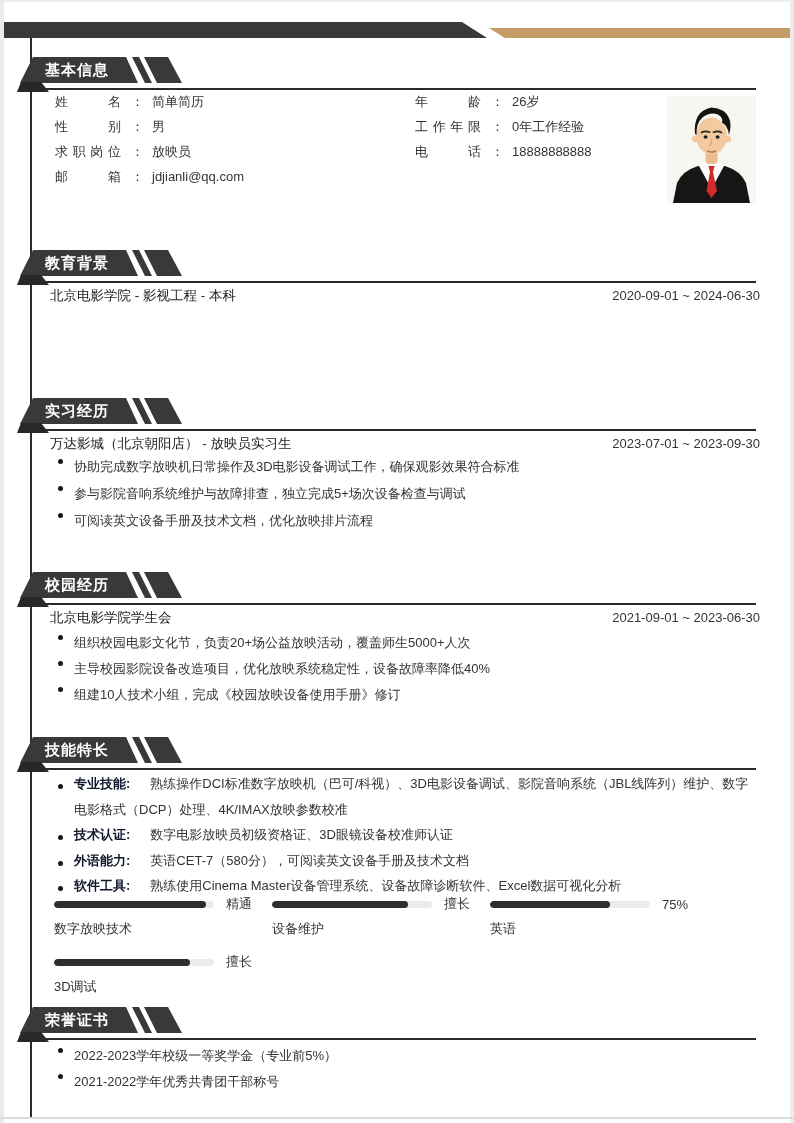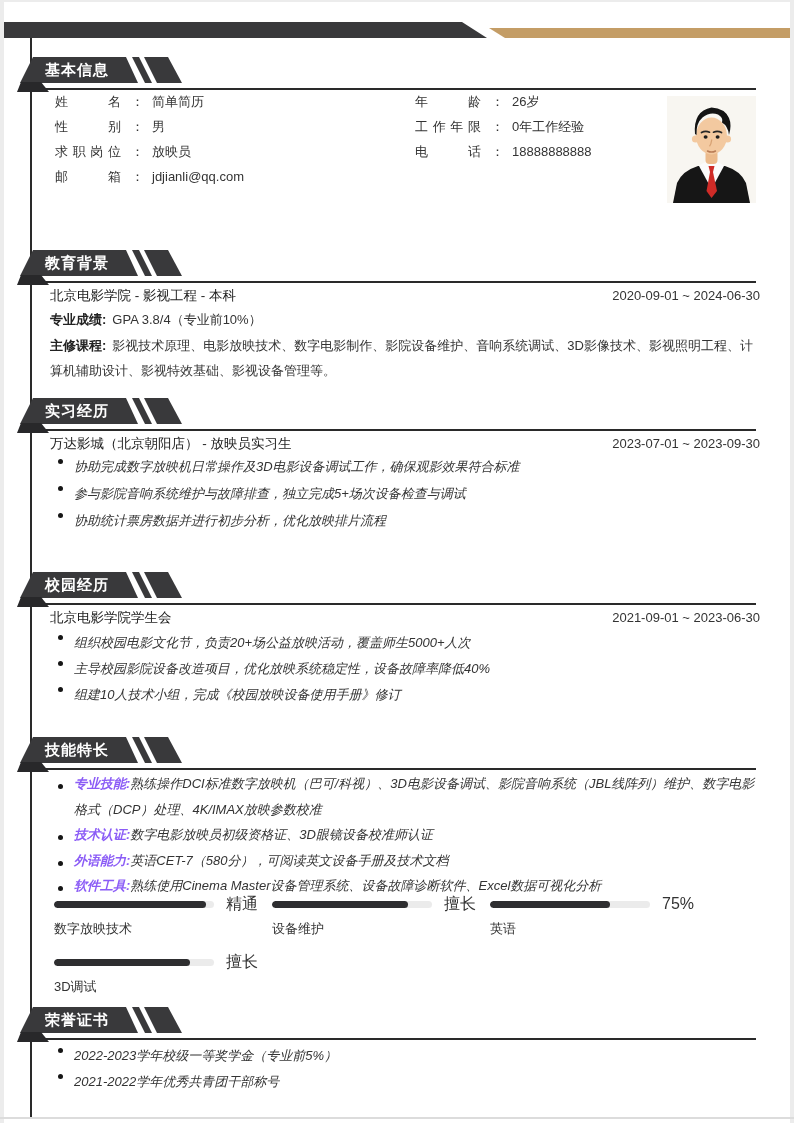--- a/index.html
+++ b/index.html
@@ -49,38 +49,38 @@
   .photo{position:absolute;left:667px;top:96px;width:89px;height:107px;}
 
   
   .title-row{position:absolute;left:50px;width:710px;display:flex;justify-content:space-between;
     align-items:baseline;}
   .entry-title{font-size:13.5px;font-weight:normal;color:#222;}
   .entry-date{font-size:13px;color:var(--text);}
   .detail{position:absolute;left:50px;width:706px;font-size:13px;line-height:25.5px;}
   .detail p b{color:#222;margin-right:6px;}
   .blist{position:absolute;left:56px;width:704px;list-style:none;font-size:13px;}
-  .blist li{position:relative;padding-left:18px;font-style:italic;}
+  .blist li{position:relative;padding-left:18px;}
   .blist li::before{content:"";position:absolute;left:2px;top:50%;margin-top:-8px;width:5px;height:5px;
     border-radius:50%;background:#161616;}
   .blist.multiline li{padding-left:18px;}
   .blist.multiline li::before{top:13px;margin-top:0;}
-  .blist li b{color:#8b5cf6;margin-right:0;}
+  .blist li b{color:#0f172a;margin-right:20px;}
   .lh27 li{line-height:27px;}
   .lh26 li{line-height:26px;}
   .lh255 li{line-height:25.6px;}
 
   
   .bars{position:absolute;left:54px;top:897px;width:706px;}
   .bars-row{display:flex;}
   .bar-col{width:218px;}
   .bar-line{display:flex;align-items:center;height:14px;}
   .bar-track{width:160px;height:7px;border-radius:4px;background:var(--track);overflow:hidden;}
   .bar-fill{height:7px;border-radius:4px;background:#2e2e30;}
-  .bar-level{margin-left:12px;font-size:16px;}
+  .bar-level{margin-left:12px;font-size:13px;}
   .bar-name{margin-top:9px;font-size:13px;}
   .bars-row2{margin-top:17px;}
 </style>
 </head>
 <body>
 
 <div class="page">
   <div class="edge edge-t"></div>
   <div class="edge edge-l"></div>
   <div class="edge edge-r"></div>
@@ -172,44 +172,40 @@
         </div>
       <div class="stripe1"></div>
       <div class="stripe2"></div>
       <div class="fold"></div>
     </div>
   </div>
   <div class="title-row" style="top:287px">
     <span class="entry-title">北京电影学院 - 影视工程 - 本科</span>
     <span class="entry-date">2020-09-01 ~ 2024-06-30</span>
   </div>
-  <div class="detail" style="top:307px">
-    <p><b>专业成绩:</b><span>GPA 3.8/4（专业前10%）</span></p>
-    <p><b>主修课程:</b><span>影视技术原理、电影放映技术、数字电影制作、影院设备维护、音响系统调试、3D影像技术、影视照明工程、计算机辅助设计、影视特效基础、影视设备管理等。</span></p>
-  </div>
 
   <div class="sec-header" style="top:398px">
     <div class="underline"></div>
     <div class="banner">
       <div class="body">
           <span>实习经历</span>
         </div>
       <div class="stripe1"></div>
       <div class="stripe2"></div>
       <div class="fold"></div>
     </div>
   </div>
   <div class="title-row" style="top:435px">
     <span class="entry-title">万达影城（北京朝阳店） - 放映员实习生</span>
     <span class="entry-date">2023-07-01 ~ 2023-09-30</span>
   </div>
   <ul class="blist lh27" style="top:453px">
     <li>协助完成数字放映机日常操作及3D电影设备调试工作，确保观影效果符合标准</li>
     <li>参与影院音响系统维护与故障排查，独立完成5+场次设备检查与调试</li>
-    <li>协助统计票房数据并进行初步分析，优化放映排片流程</li>
+    <li>可阅读英文设备手册及技术文档，优化放映排片流程</li>
   </ul>
 
   <div class="sec-header" style="top:572px">
     <div class="underline"></div>
     <div class="banner">
       <div class="body">
           <span>校园经历</span>
         </div>
       <div class="stripe1"></div>
       <div class="stripe2"></div>

